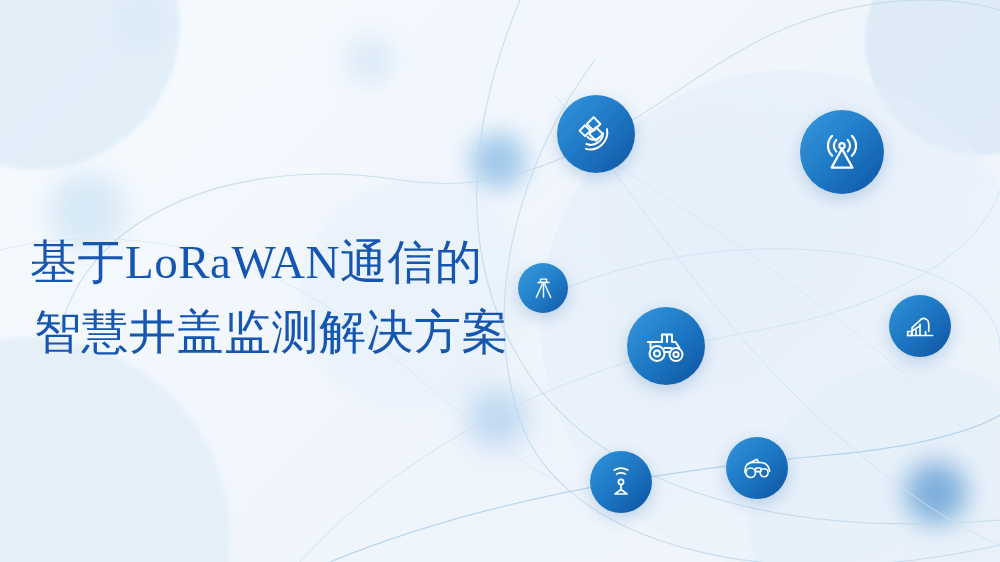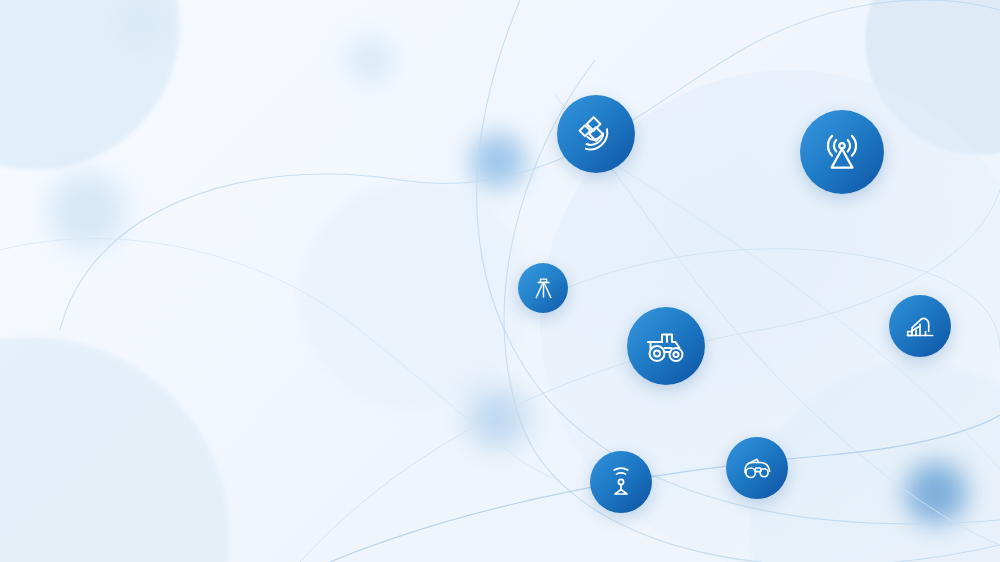--- a/index.html
+++ b/index.html
@@ -114,20 +114,24 @@
     </g>
     <g fill="none" stroke="#a9ccea" stroke-width="1.2" opacity=".8">
       <path d="M330,562 C480,500 660,470 830,455 C920,447 975,430 1000,415"></path>
     </g>
     <g fill="none" stroke="#d3e4f3" stroke-width="1" opacity=".7">
       <path d="M560,130 C640,180 720,230 800,290 C880,350 950,410 1000,470"></path>
       <path d="M0,250 C120,220 260,250 360,330 C460,410 520,470 560,480"></path>
     </g>
   </svg>
 
+  <div class="title-block">
+    <div class="title-line l1" style="color:#1456b0">基于LoRaWAN通信的</div>
+    <div class="title-line l2" style="color:#1456b0">智慧井盖监测解决方案</div>
+  </div>
 
   <div class="node" style="left:557px;top:95px;width:78px;height:78px;
               background:linear-gradient(135deg,#3396dd 0%,#1f78c4 50%,#0f56a4 100%);">
     <span>
       <svg width="46" height="46" viewBox="0 0 48 48">
         <g class="gl" stroke-width="2.1">
           <rect x="16.5" y="8.5" width="10" height="10" transform="rotate(45 21.5 13.5)"></rect>
           <rect x="8.5" y="16.5" width="8" height="8" transform="rotate(45 12.5 20.5)"></rect>
           <rect x="19" y="19" width="10" height="10" transform="rotate(45 24 24)"></rect>
           <path d="M27 28 a8.5 8.5 0 0 1 -12 -1"></path>

